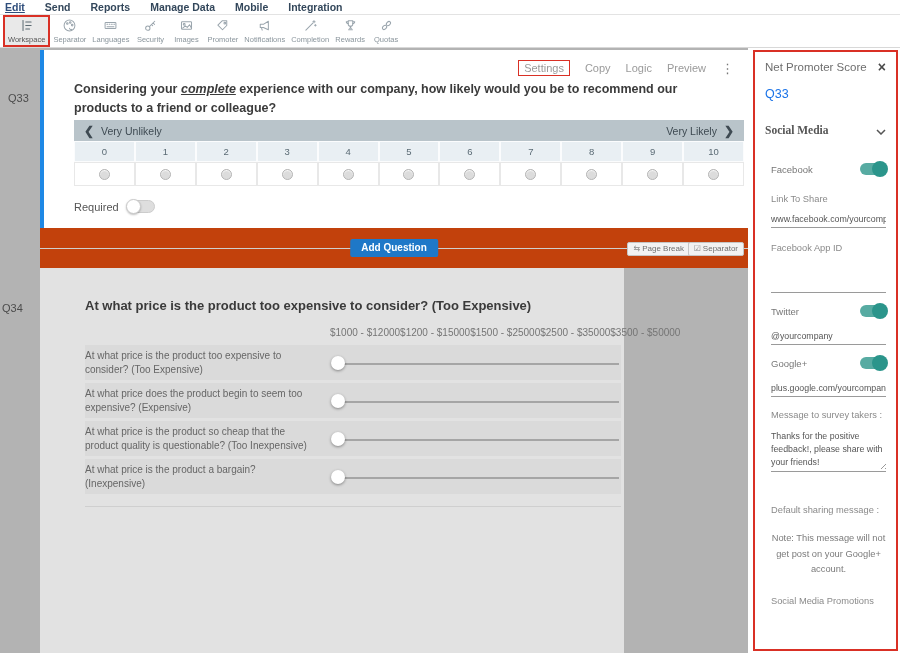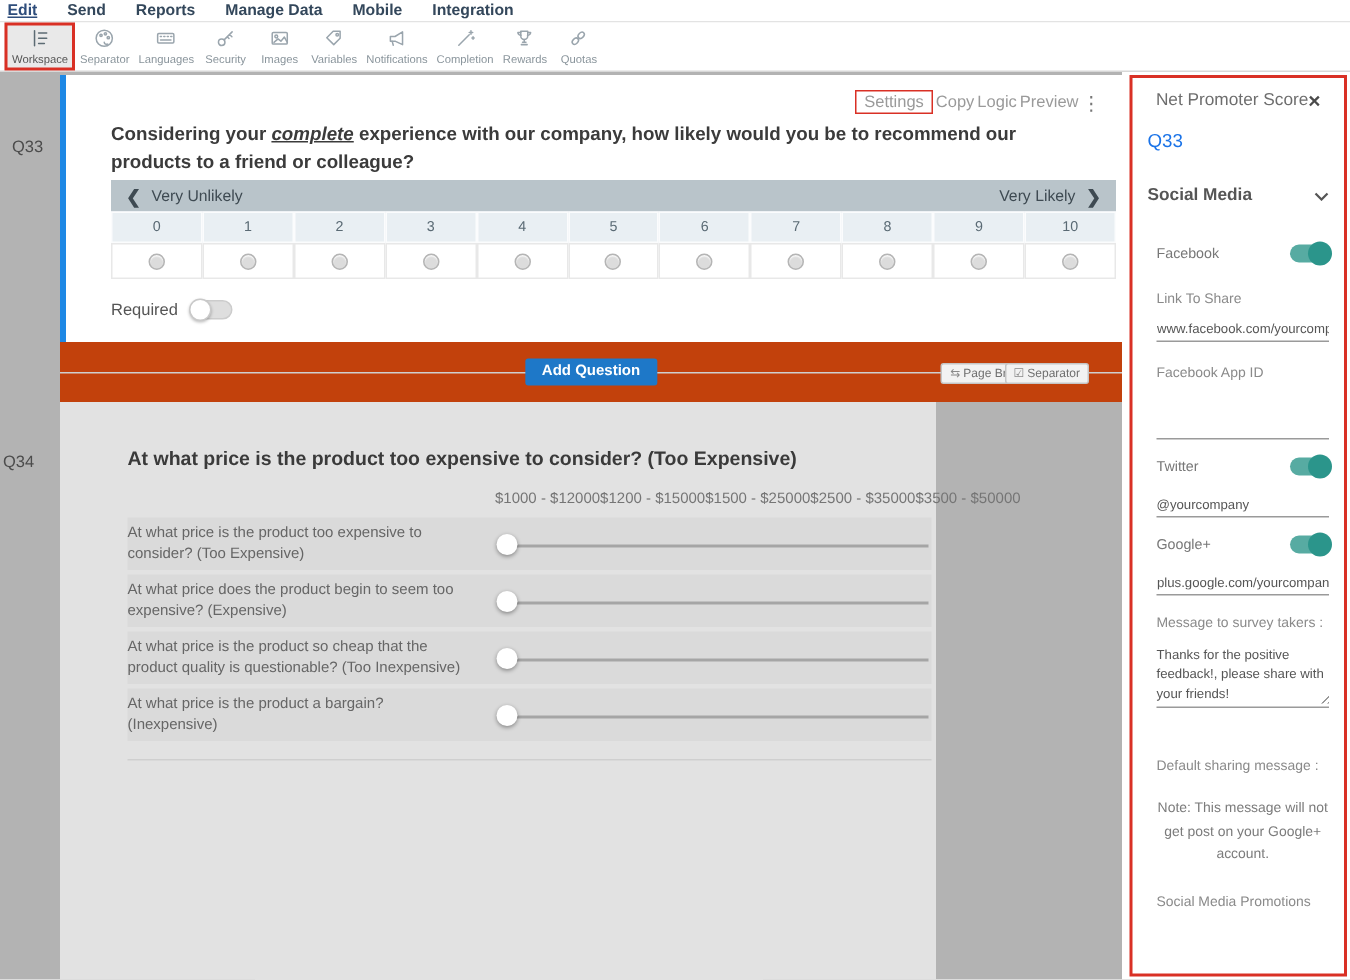--- a/index.html
+++ b/index.html
@@ -32,21 +32,21 @@
   .tool.selected svg { stroke:#5c6b73; }
   .tool.selected .tool-label { color:#555; }
   
   .content { position:absolute; top:48px; left:0; width:748px; bottom:0; background:#b3b3b3; }
   .gutter-label { position:absolute; font-size:11px; color:#4c4c4c; }
   
   .card-q33 {
     position:absolute; left:40px; top:2px; width:708px; height:178px;
     background:#fff; border-left:4px solid #1e88e5;
   }
-  .actions { position:absolute; top:10px; right:14px; display:flex; gap:2px; align-items:center; }
+  .actions { position:absolute; top:10px; right:14px; display:flex; gap:15px; align-items:center; }
   .action { font-size:11px; color:#9a9a9a; cursor:pointer; white-space:nowrap; }
   .action.boxed { border:1px solid #d93025; padding:1px 5px; }
   .dots { font-size:13px; color:#777; cursor:pointer; line-height:1; }
   .question { position:absolute; left:30px; top:30px; width:650px; font-size:12.5px; font-weight:bold; color:#3b3b3b; line-height:1.55; }
   .question .emph { font-style:italic; text-decoration:underline; }
   .nps { position:absolute; left:30px; top:70px; right:4px; }
   .nps-header {
     height:21px; background:#b9c4ca; display:flex; justify-content:space-between;
     align-items:center; padding:0 10px; font-size:10.5px; color:#3e4a52;
   }
@@ -71,44 +71,44 @@
     position:absolute; left:50%; transform:translateX(-50%); top:11px;
     background:#1e78c8; color:#fff; font-size:10px; font-weight:bold;
     padding:3px 11px 4px; border-radius:2px; cursor:pointer; white-space:nowrap;
   }
   .mini-btn {
     position:absolute; top:14px; font-size:8px; color:#6f6f6f; background:#f2f2f2;
     border:1px solid #c5c5c5; border-radius:2px; padding:1px 5px 2px; cursor:pointer; white-space:nowrap;
   }
   .mini-btn .mini-icon { font-size:8px; color:#8a8a8a; margin-right:2px; }
   .mini-btn.pb { right:58px; }
-  .mini-btn.sep { right:22px; }
+  .mini-btn.sep { right:4px; }
   
   .q34-zone { position:absolute; left:40px; top:220px; width:584px; bottom:0; background:#e2e2e2; padding:30px 3px 0 45px; }
   .q34-title { font-size:13px; font-weight:bold; color:#3a3a3a; }
   .q34-cols { display:flex; margin-top:14px; margin-left:245px; }
   .q34-col { flex:1; text-align:center; font-size:10px; color:#757575; white-space:nowrap; }
   .q34-rows { margin-top:7px; }
   .q34-row { display:flex; align-items:center; min-height:30px; background:rgba(0,0,0,0.035); margin-bottom:3px; }
   .q34-row-label { width:245px; font-size:10px; color:#666; line-height:1.35; padding:4px 14px 4px 0; }
   .slider { flex:1; position:relative; height:30px; cursor:pointer; }
   .slider .track { position:absolute; left:8px; right:2px; top:50%; height:2px; background:#a5a5a5; }
   .slider .handle { position:absolute; left:1px; top:50%; transform:translateY(-50%); width:14px; height:14px; border-radius:50%; background:#fff; box-shadow:0 1px 3px rgba(0,0,0,.4); }
   .q34-endline { margin-top:12px; border-top:1px solid #cfcfcf; }
   
   .panel {
     position:absolute; left:753px; top:50px; width:145px; height:601px;
     background:#fff; border:2px solid #d93025; padding:8px 10px; overflow:hidden;
   }
-  .panel-title-row { display:flex; justify-content:center; align-items:center; }
+  .panel-title-row { display:flex; justify-content:space-between; align-items:center; }
   .panel-title { font-size:11.5px; color:#6e6e6e; }
   .close-x { font-size:14px; font-weight:bold; color:#4a4a4a; cursor:pointer; line-height:1; }
   .panel-qid { margin-top:13px; font-size:12.5px; color:#1a73e8; cursor:pointer; }
   .section-row { margin-top:20px; display:flex; justify-content:space-between; align-items:center; cursor:pointer; }
-  .section-label { font-size:11.5px; font-weight:bold; color:#555; }
+  .section-label { font-size:11.5px; font-weight:bold; color:#555;font-family:Liberation Serif, serif; }
   .chev svg { width:10px; height:6px; stroke:#555; fill:none; stroke-width:1.5; }
   .pfields { margin-left:6px; }
   .prow { display:flex; justify-content:space-between; align-items:center; }
   .plabel { font-size:9.3px; color:#8a8a8a; line-height:1.4; }
   .prowlabel { font-size:9.5px; color:#777; }
   .pinput {
     display:block; width:100%; border:none; outline:none; background:transparent;
     border-bottom:1px solid #9a9a9a; font-family:"Liberation Sans",sans-serif;
     font-size:8.8px; color:#555; padding:0 0 3px;
   }
@@ -172,21 +172,21 @@
           <circle cx="8" cy="9.5" r="1.2"></circle>
           <path d="M6 14.5l3.5-3 2.5 2 3-3.5 2.5 4.5"></path>
         </svg>
       <span class="tool-label">Images</span>
     </div>
     <div class="tool">
       <svg viewBox="0 0 22 22">
           <path d="M5 10.5 10.5 5h6v6L11 16.5 5 10.5Z"></path>
           <circle cx="14" cy="8" r="1.1"></circle>
         </svg>
-      <span class="tool-label">Variables</span>
+      <span class="tool-label">Promoter</span>
     </div>
     <div class="tool">
       <svg viewBox="0 0 22 22">
           <path d="M16 5.5v11L9.5 13.5H5.5v-4H9.5L16 5.5Z"></path>
           <path d="M7 13.5l1 3.5"></path>
         </svg>
       <span class="tool-label">Notifications</span>
     </div>
     <div class="tool">
       <svg viewBox="0 0 22 22">

